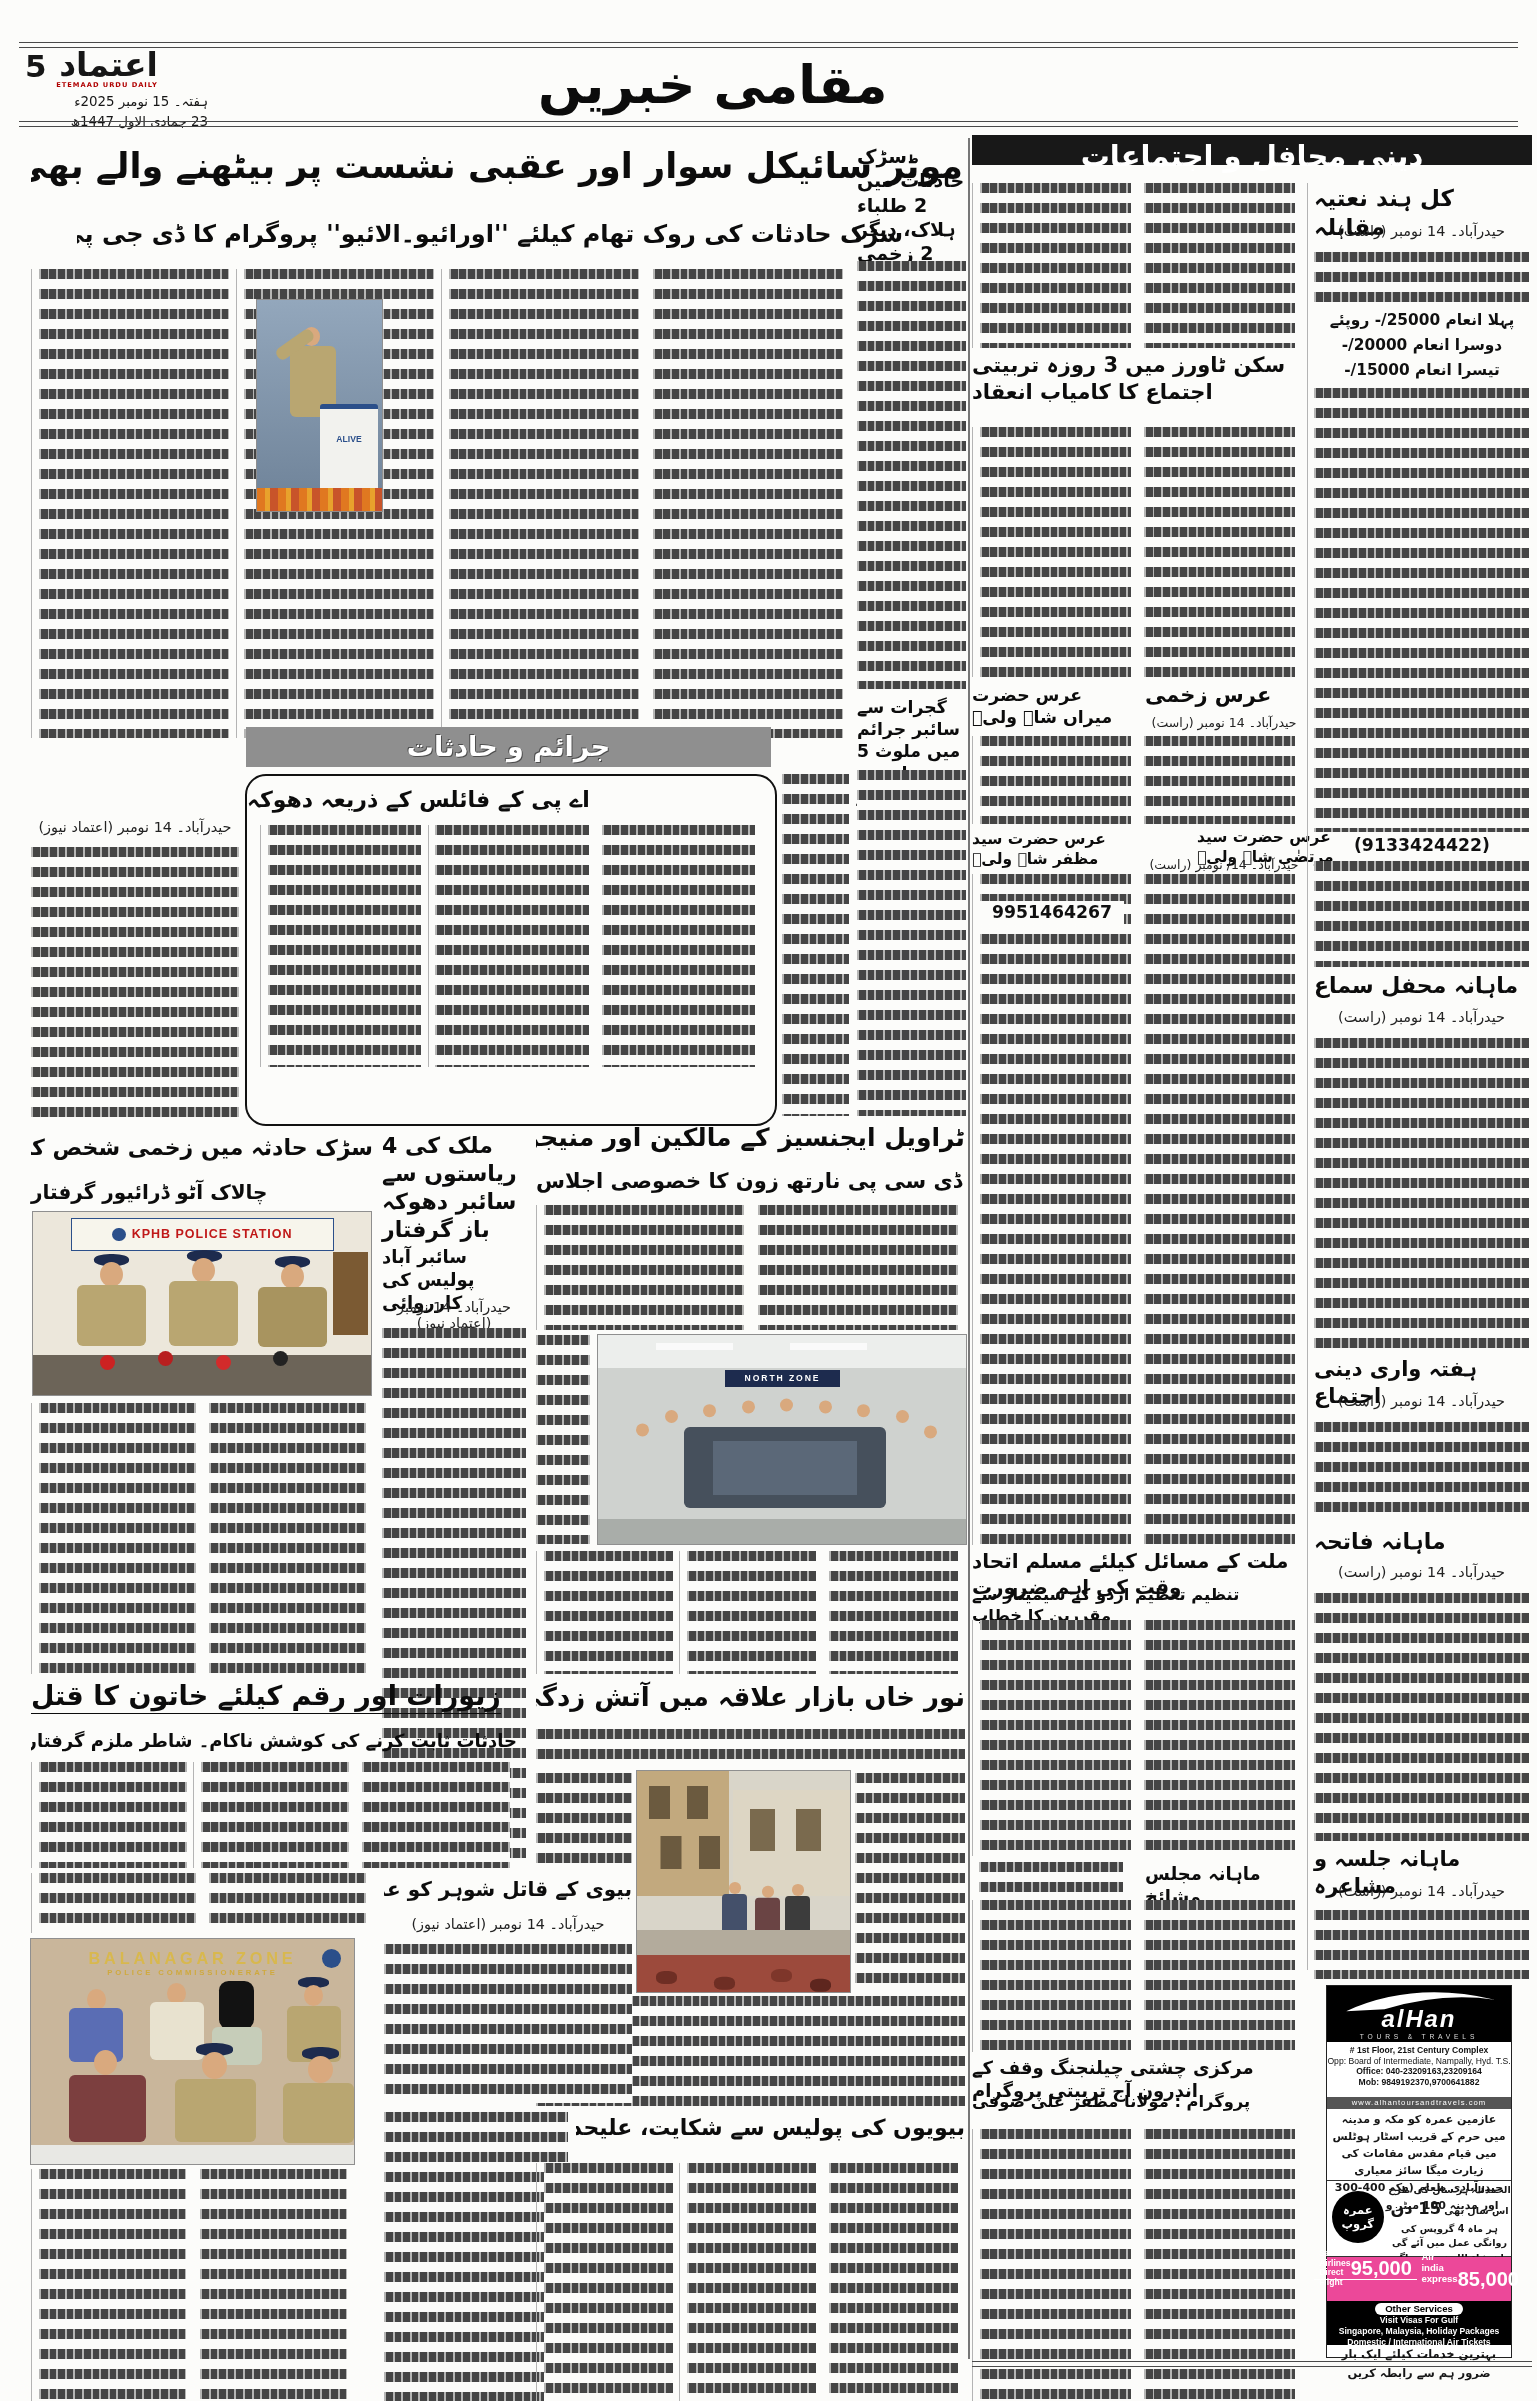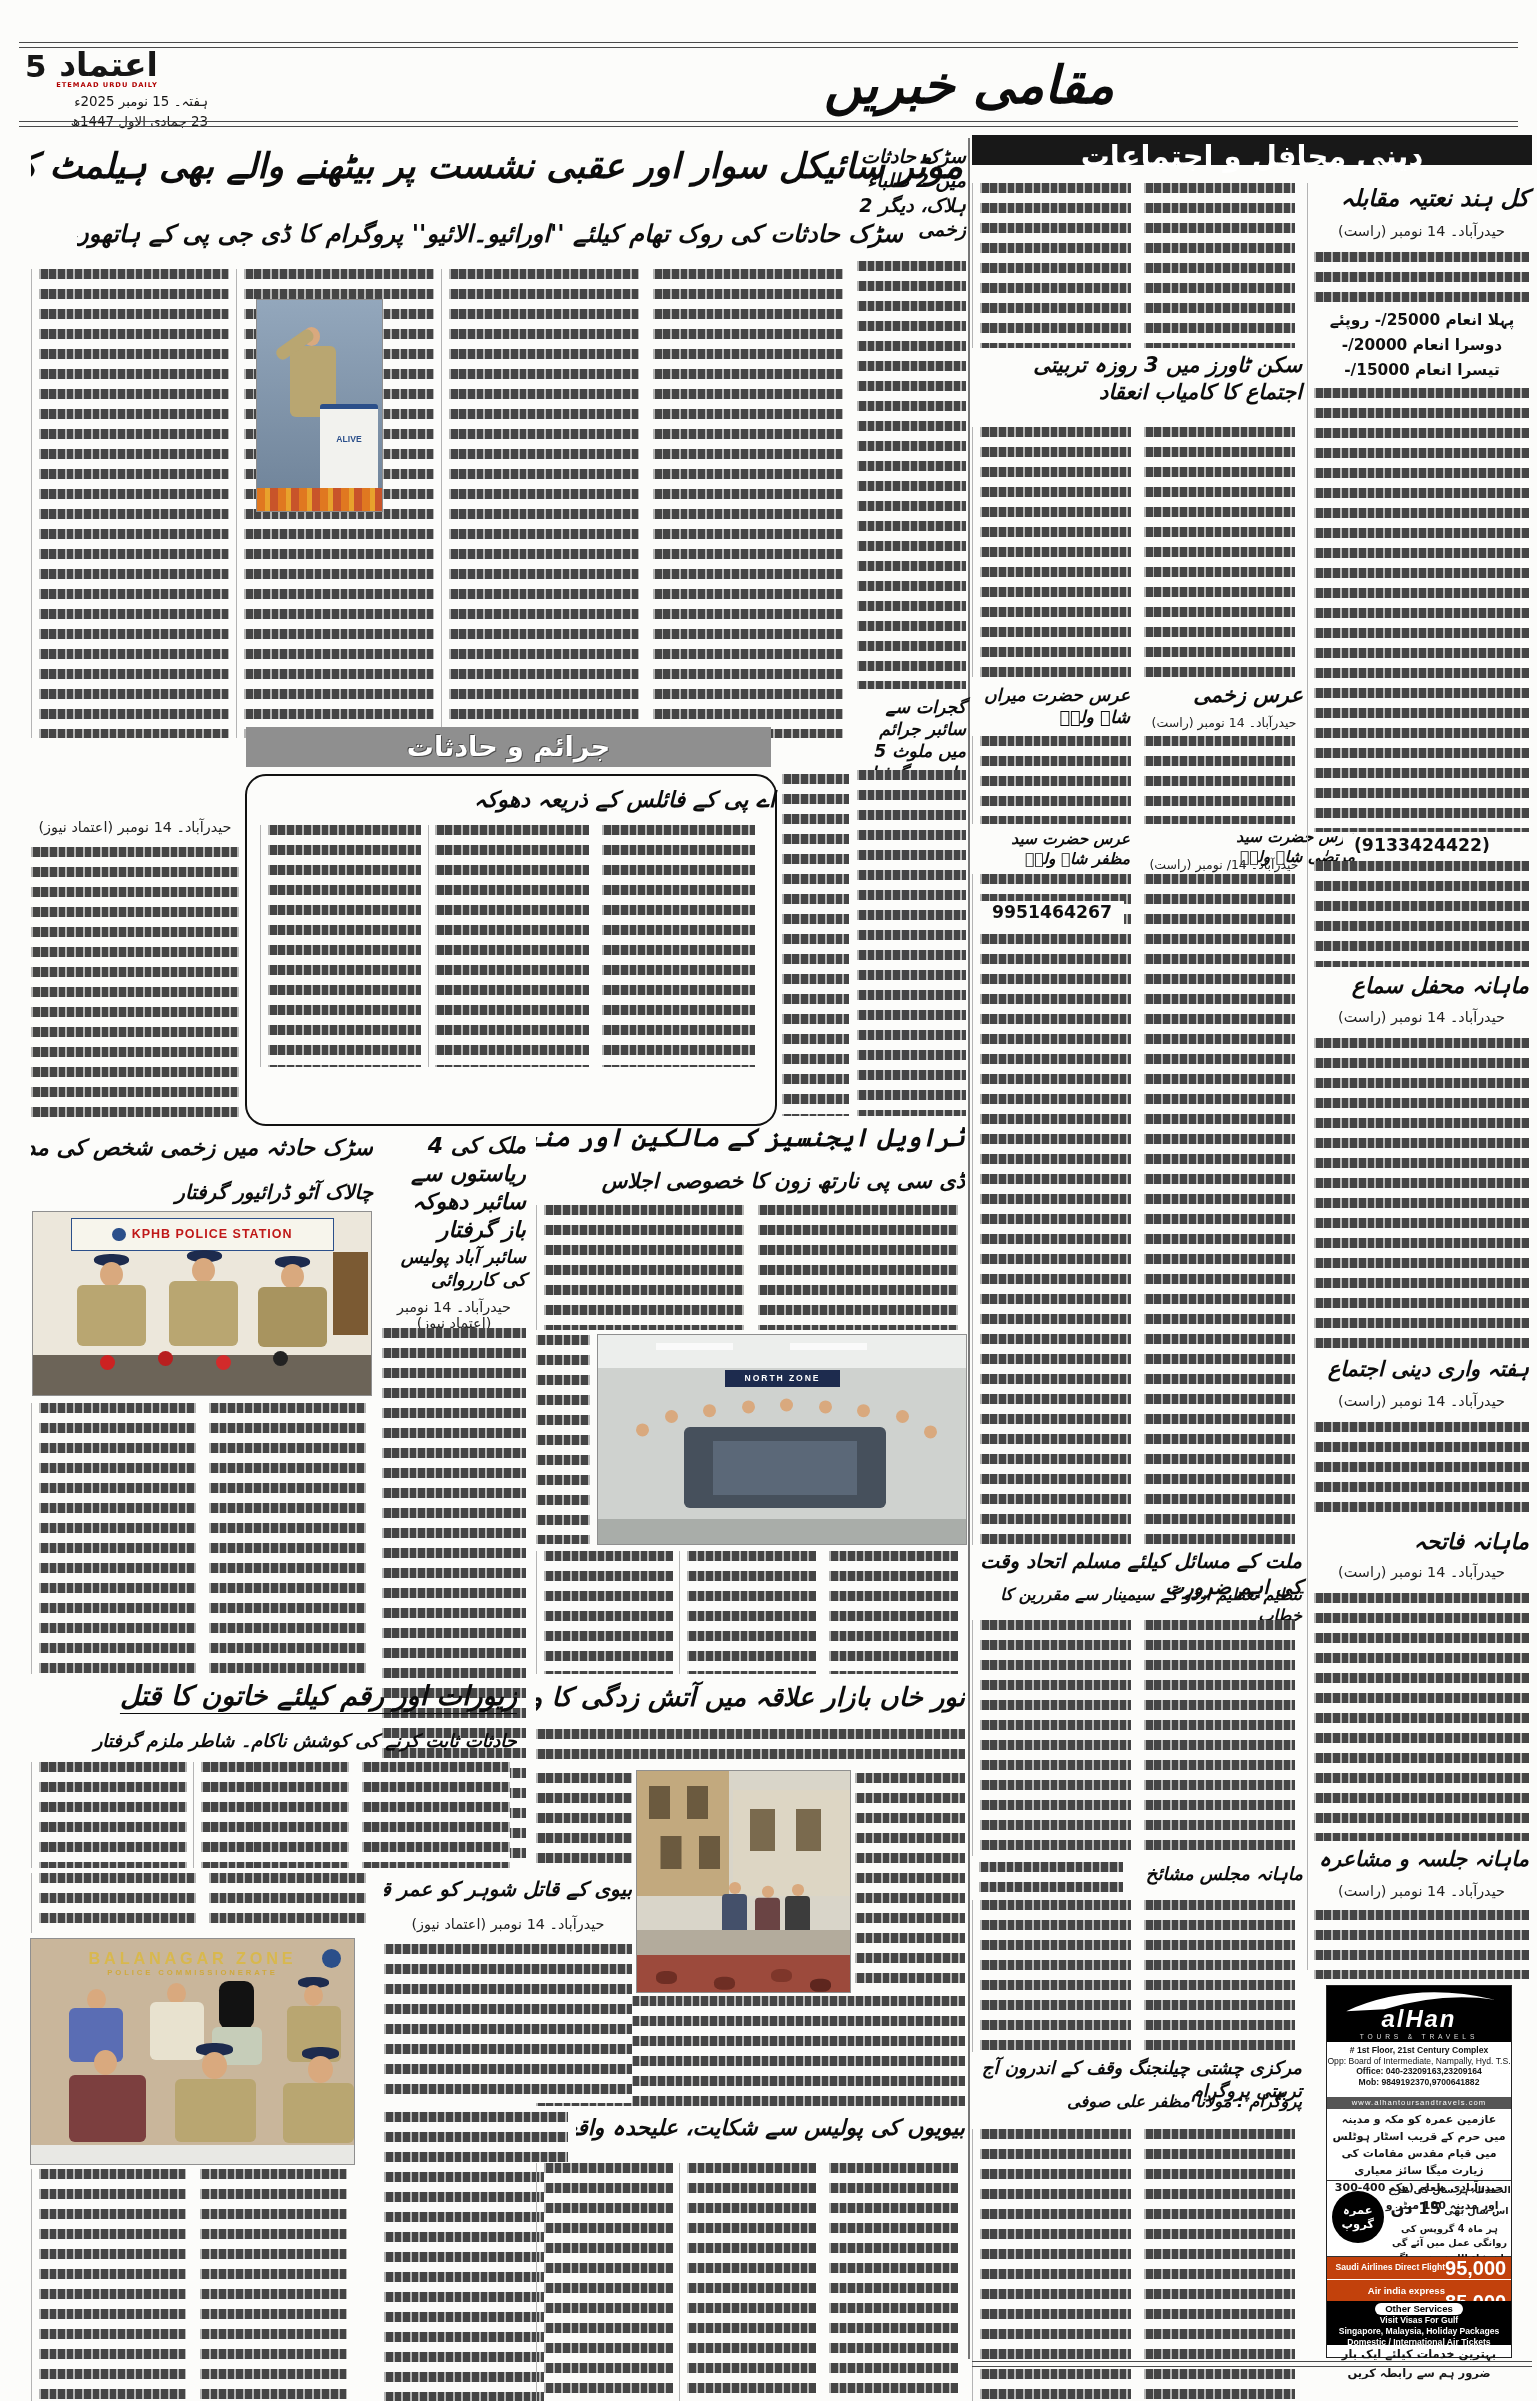--- a/index.html
+++ b/index.html
@@ -1,20 +1,20 @@
 <!DOCTYPE html>
 <html><head>
 <meta charset="utf-8">
 <style>
   html,body{margin:0;padding:0;background:#9a9a9a;}
   #page{position:relative;width:1537px;height:2402px;background:#fcfcfa;margin:0 auto;
         font-family:"DejaVu Sans",sans-serif;color:#161616;overflow:hidden;}
   .abs{position:absolute;}
   .ur{direction:rtl;unicode-bidi:embed;}
-  .hd{font-weight:bold;text-align:right;color:#0c0c0c;line-height:1.28;font-style:italic;}
+  .hd{font-weight:bold;text-align:left;color:#0c0c0c;line-height:1.28;}
   .nw{white-space:nowrap;overflow:hidden;}
   .dl{font-size:14.4px;text-align:center;color:#222;}
   .rule2{border-top:1.9px solid #4a4a4a;border-bottom:1px solid #4a4a4a;height:3.8px;}
   
   .sim{background-image:
         repeating-linear-gradient(to right, rgba(252,252,250,.62) 0 1.9px, rgba(252,252,250,0) 1.9px 8.6px),
         repeating-linear-gradient(to bottom, #454545 0 9.6px, #fcfcfa 9.6px 20px);}
   .cols{display:flex;}
   .cols>div{flex:1;border-left:1px solid #b4b4b4;padding:0 6.7px;}
   .cols>div:last-child{border-left:none;}
@@ -380,21 +380,21 @@
     <div style="flex:none;height:75px;display:flex;border-bottom:1px solid #333;">
       <div style="width:61px;position:relative;">
         <div class="ur" style="position:absolute;left:4.8px;top:9.6px;width:52px;height:52px;border-radius:50%;background:#000;color:#fff;text-align:center;font-size:11.5px;font-weight:bold;line-height:1.2;padding-top:13.4px;box-sizing:border-box;">عمرہ گروپ</div>
       </div>
       <div class="ur" style="flex:1;font-size:9.6px;font-weight:bold;text-align:center;line-height:1.5;padding-top:1.9px;">
         <span>الحمدللہ ہر سال کی طرح اس سال بھی</span>
         <span style="font-size:16.3px;">15 دن</span>
         <span>ہر ماہ 4 گروپس کی روانگی عمل میں آئے گی ان شاء اللہ زم زم بیاگ بطور تحفہ</span>
       </div>
     </div>
-    <div class="adT" style="flex:none;height:44px;background:#c2410c;color:#fff;display:flex;flex-direction:column;justify-content:center;text-align:right;">
+    <div class="adT" style="flex:none;height:44px;background:#ec4899;color:#fff;display:flex;flex-direction:row;justify-content:center;">
       <div style="display:flex;align-items:center;padding:0 4.8px;border-bottom:1px solid #fff;height:22px;">
         <span style="font-size:8.6px;font-weight:bold;line-height:1.1;flex:1;">Saudi Airlines Direct Flight</span>
         <span style="font-size:20px;font-weight:bold;">95,000</span>
       </div>
       <div style="display:flex;align-items:center;padding:0 4.8px;height:21px;">
         <span style="font-size:9.6px;font-weight:bold;flex:1;">Air india express</span>
         <span style="font-size:20px;font-weight:bold;margin-top:24px;">85,000</span>
       </div>
     </div>
     <div class="adT" style="flex:none;height:44px;background:#000;color:#fff;text-align:center;font-size:8.6px;line-height:1.25;">

